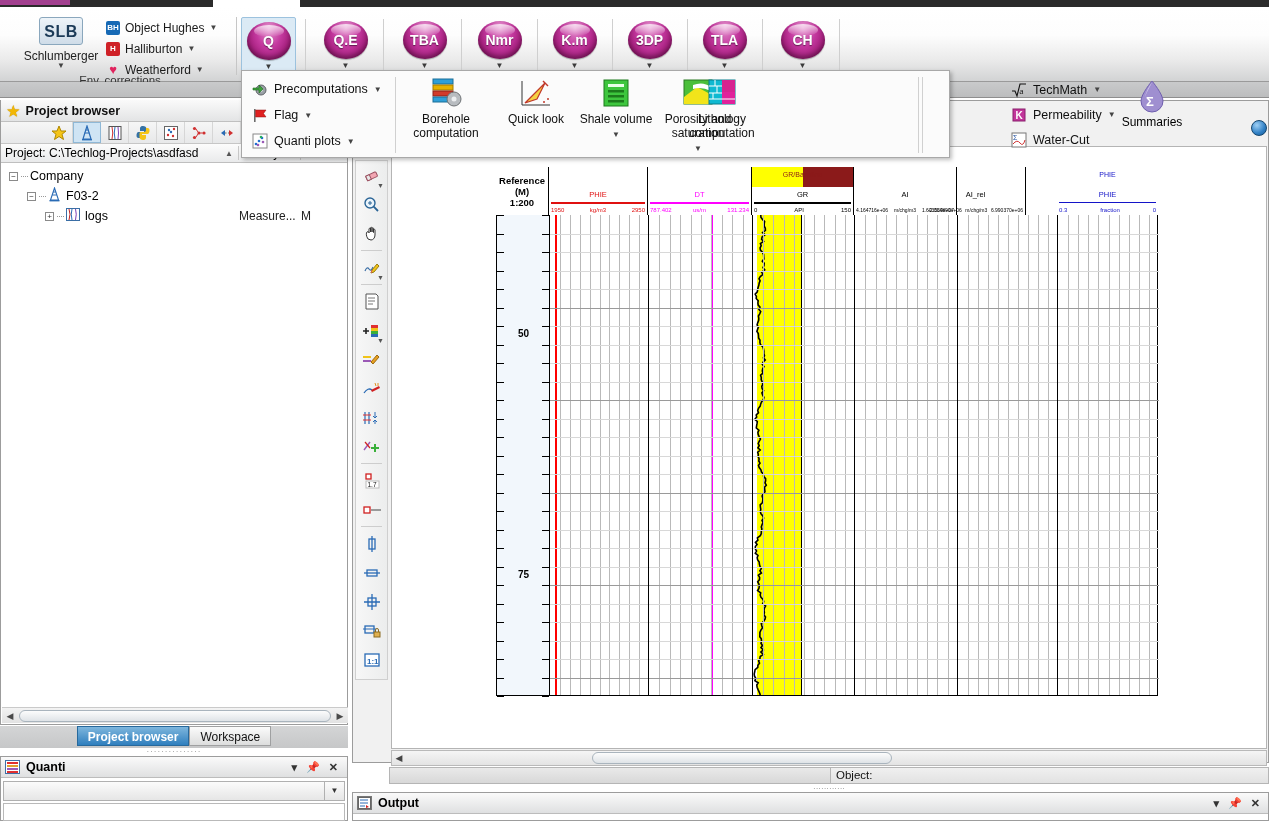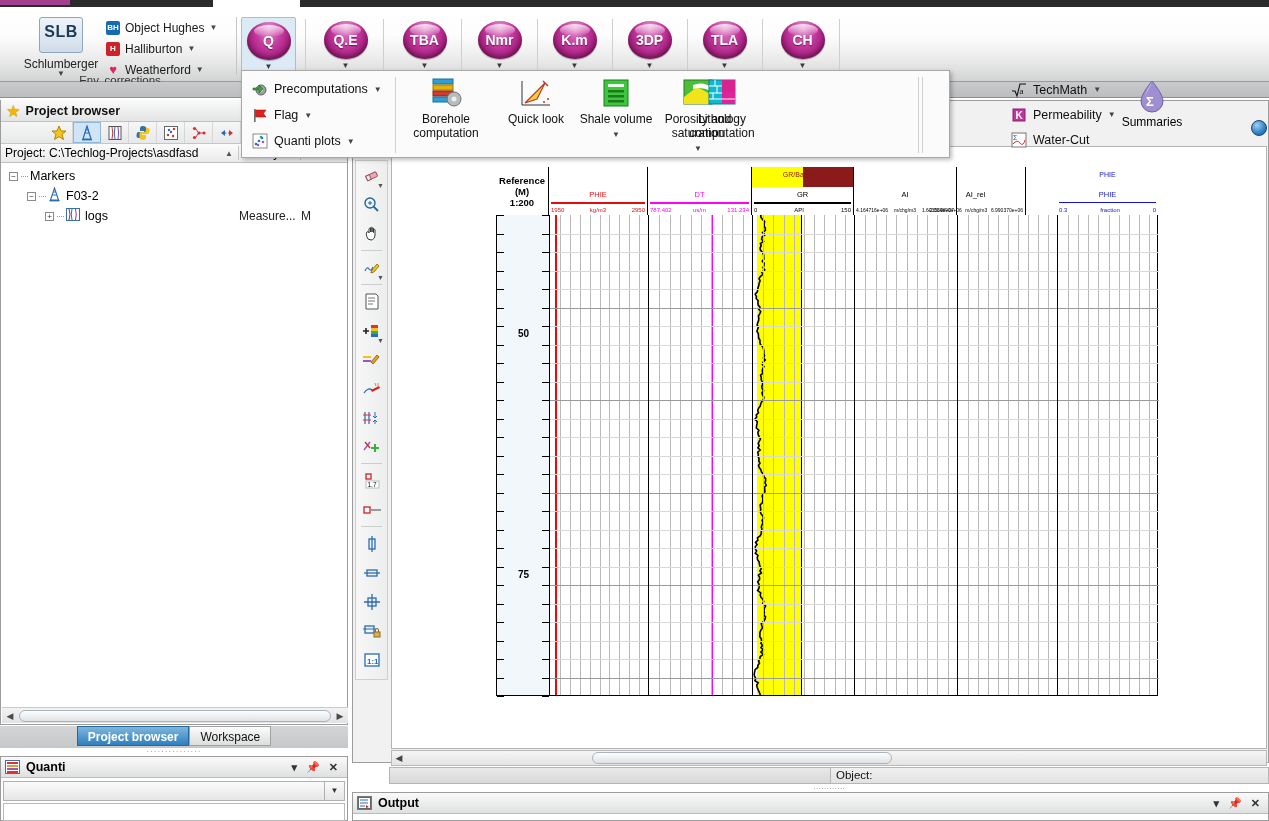--- a/index.html
+++ b/index.html
@@ -24,21 +24,21 @@
     position:absolute; left:0; top:7px; width:1269px; height:75px;
     background: linear-gradient(to bottom,#ffffff 0%,#fdfdfd 38%,#eaeaea 72%,#d2d3d4 100%);
     border-bottom:1px solid #9a9a9a;
   }
   .ribbon-bottomline { position:absolute; left:0; top:82px; width:1269px; height:16px;
     background: linear-gradient(to bottom,#c9cacb,#bcbdbe); border-bottom:1px solid #8e8e8e;}
 
   
   .grp-vendor { position:absolute; left:4px; top:8px; width:228px; height:72px; }
   .slb-btn { position:absolute; left:8px; top:2px; width:98px; height:60px; text-align:center; cursor:default;}
-  .slb-logo { width:44px;height:36px;margin:0 auto; border:1px solid #8aa7bd; border-radius:3px;
+  .slb-logo { width:44px;height:28px;margin:0 auto; border:1px solid #8aa7bd; border-radius:3px;
     background:linear-gradient(to bottom,#eef4f9,#cfdce8); color:#1b3a57; font-weight:bold; font-size:16px;
     line-height:27px; letter-spacing:0.5px;}
   .slb-lbl { font-size:12px; color:#222; margin-top:4px;}
   .slb-arrow { font-size:8px; color:#444; line-height:6px; }
   .vendor-list { position:absolute; left:102px; top:2px; width:124px; }
   .vendor-row { height:21px; display:flex; align-items:center; gap:5px; font-size:12px; color:#1a1a1a; cursor:default;}
   .vico { width:14px;height:14px;border-radius:2px; display:inline-block; font-size:8px;color:#fff;
     text-align:center; line-height:14px; font-weight:bold;}
   .vico.bh { background:#1669b5; }
   .vico.hal { background:#cf2127; }
@@ -499,21 +499,21 @@
         <span>Project: C:\Techlog-Projects\asdfasd</span>
         <span class="sortarrow">▲</span>
       </div>
       <div class="c2">Family</div>
       <div class="c3">State</div>
     </div>
     <div class="tree">
       <div class="trow" style="padding-left:8px">
         <span class="tbox">−</span>
           <span class="dotline"></span>
-        <span class="tlabel">Markers</span>
+        <span class="tlabel">Company</span>
       </div>
       <div class="trow" style="padding-left:26px">
         <span class="tbox">−</span>
           <span class="dotline"></span>
         <span style="margin-right:5px">
           <svg width="13" height="15" viewBox="0 0 13 15">
               <path d="M6.5 1 L10.5 13 L2.5 13 Z" fill="none" stroke="#2a6bb5" stroke-width="1.1"></path>
               <path d="M4.3 8 L8.7 8 M5.2 5 L7.8 5" stroke="#2a6bb5"></path>
               <rect x="1.5" y="13" width="10" height="1.4" fill="#2a6bb5"></rect>
             </svg>

